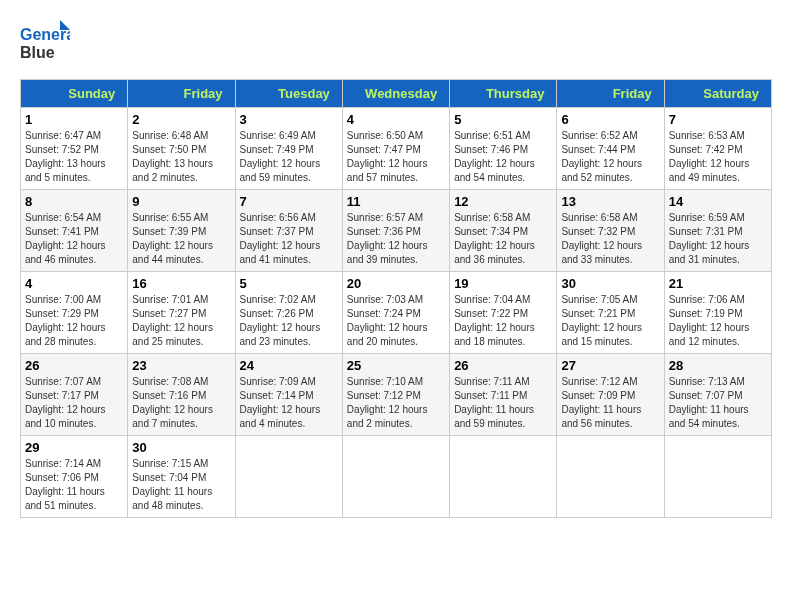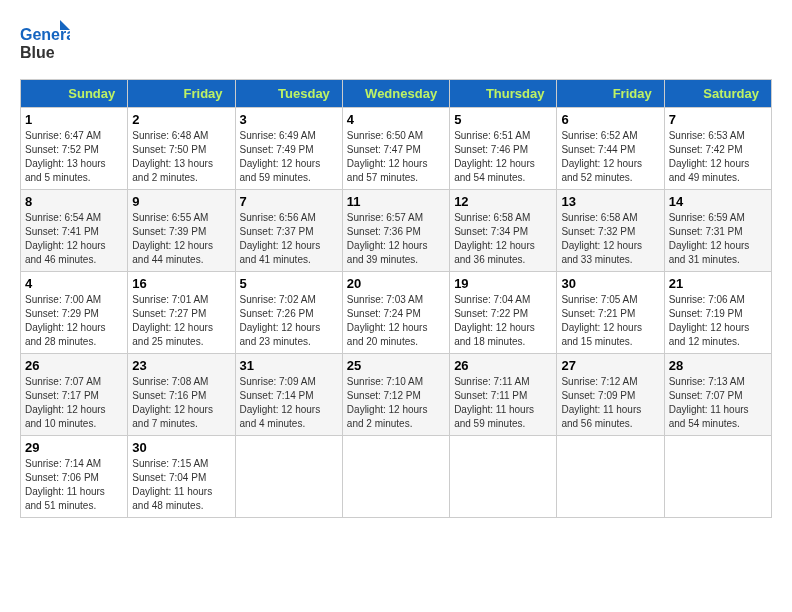--- a/index.html
+++ b/index.html
@@ -288,21 +288,21 @@
       </td>
         <td>
         <span class="day-num">23</span>
         <div class="day-info">
           Sunrise: 7:08 AM<br>
           Sunset: 7:16 PM<br>
           Daylight: 12 hours and 7 minutes.
         </div>
       </td>
         <td>
-        <span class="day-num">31</span>
+        <span class="day-num">24</span>
         <div class="day-info">
           Sunrise: 7:09 AM<br>
           Sunset: 7:14 PM<br>
           Daylight: 12 hours and 4 minutes.
         </div>
       </td>
         <td>
         <span class="day-num">25</span>
         <div class="day-info">
           Sunrise: 7:10 AM<br>

